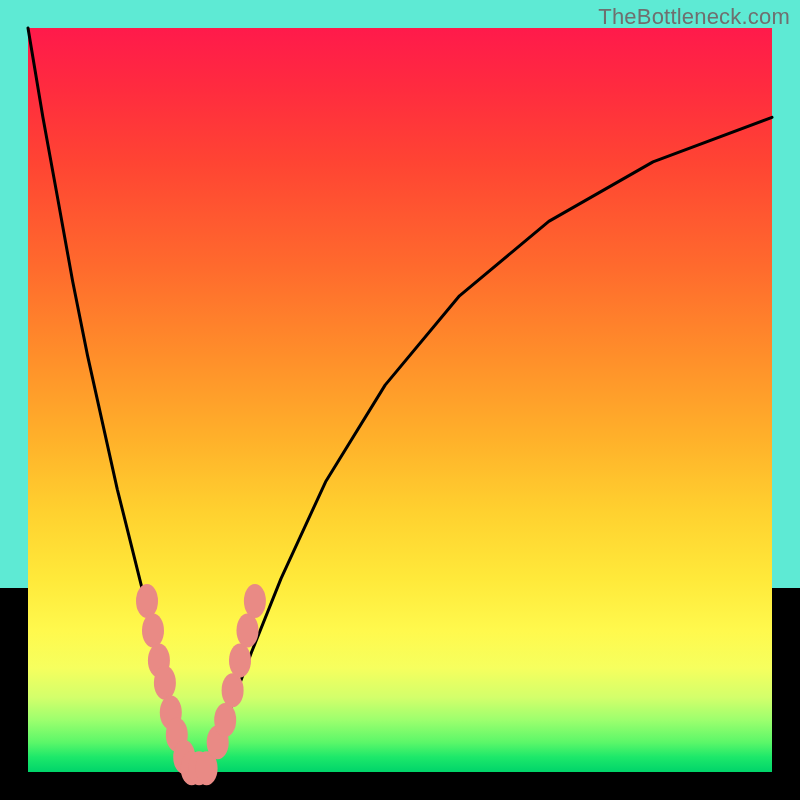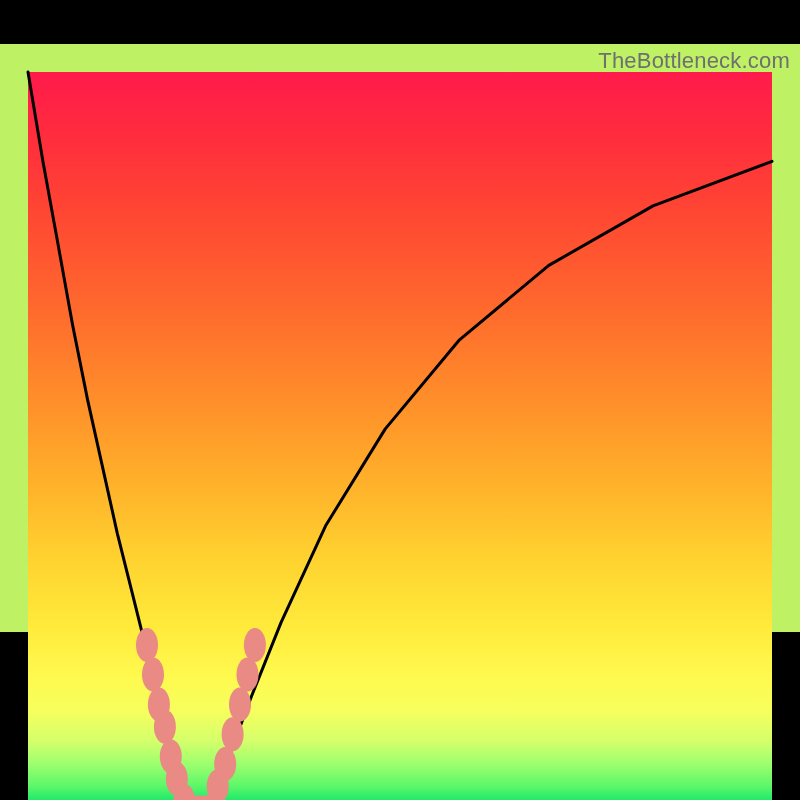--- a/index.html
+++ b/index.html
@@ -8,22 +8,21 @@
     width: 800px;
     height: 800px;
     overflow: hidden;
     background: #000;
     font-family: Arial, Helvetica, sans-serif;
   }
   .outer {
     position: relative;
     width: 800px;
     height: 588px;
-    background: #bef264;
-    margin-top: 44px;
+    background: #5eead4;
   }
   .plot {
     position: absolute;
     left: 28px;
     top: 28px;
     width: 744px;
     height: 744px;
     
     background: linear-gradient(
       to bottom,

